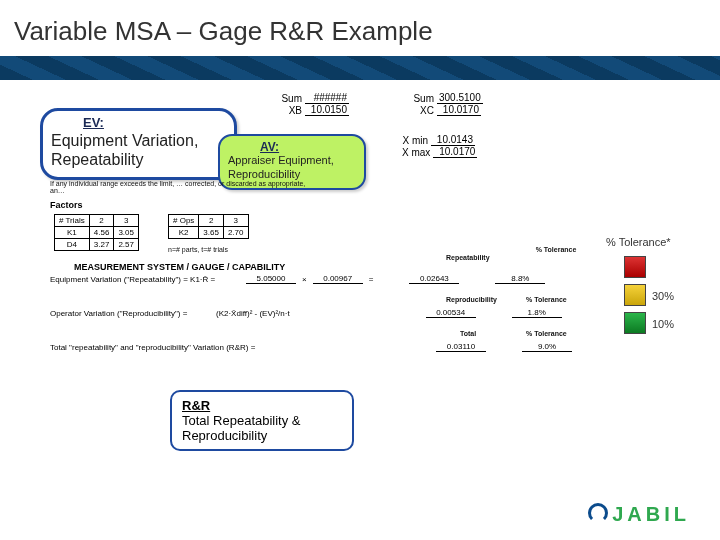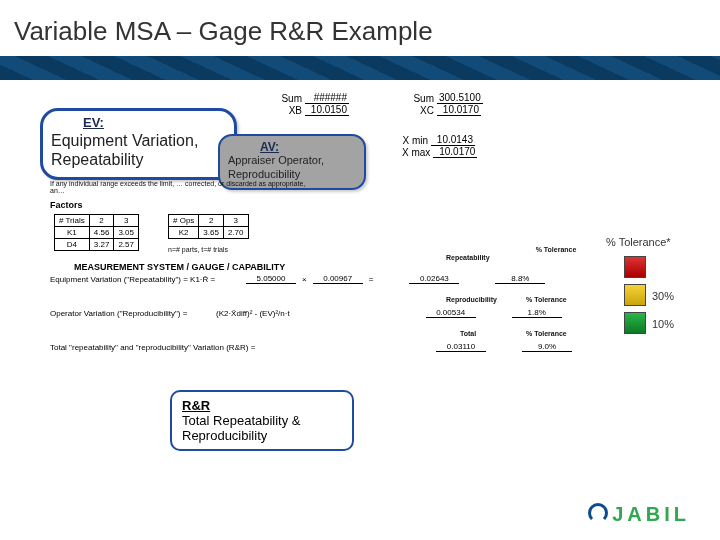--- a/index.html
+++ b/index.html
@@ -4,21 +4,21 @@
 <style>
   html,body{margin:0;padding:0;font-family:Arial,Helvetica,sans-serif;background:#fff;color:#000;}
   .slide{width:720px;height:540px;position:relative;overflow:hidden;}
   .title{position:absolute;left:14px;top:16px;font-size:26px;color:#333;}
   .band{position:absolute;left:0;top:56px;width:720px;height:24px;
     background:repeating-linear-gradient(25deg,#0b3a60 0 14px,#124a78 14px 28px);}
   .chart-area{position:absolute;left:60px;top:90px;width:600px;height:350px;font-size:8px;}
   .callout{position:absolute;border:3px solid #1e4aa0;border-radius:18px;background:#fff;padding:4px 8px;box-shadow:2px 2px 3px rgba(0,0,0,.2);line-height:1.2;}
   .callout .cap{font-size:13px;font-weight:bold;text-decoration:underline;color:#1b2a55;margin-left:32px;}
   .callout .txt{font-size:16px;color:#222;}
-  .inner-callout{border:2px solid #1e4aa0;border-radius:14px;background:#a3a3a3;padding:4px 8px;}
+  .inner-callout{border:2px solid #1e4aa0;border-radius:14px;background:#bef264;padding:4px 8px;}
   .inner-callout .cap{font-size:12px;font-weight:bold;text-decoration:underline;}
   .inner-callout .txt{font-size:11px;}
   .sum-strip{position:absolute;display:flex;gap:3px;align-items:center;font-size:10px;}
   .cell{border-bottom:1px solid #000;min-width:40px;text-align:right;padding:0 2px;}
   .lbl{min-width:26px;text-align:right;}
   .note{position:absolute;font-size:7px;color:#111;}
   .factors-title{position:absolute;font-weight:bold;font-size:9px;}
   table.factors{position:absolute;border-collapse:collapse;font-size:8px;}
   table.factors td, table.factors th{border:1px solid #000;padding:1px 4px;text-align:center;}
   .sect-hdr{position:absolute;font-weight:bold;font-size:9px;}
@@ -69,21 +69,21 @@
         <span class="cell">10.0170</span>
     </div>
 
     <div class="callout" style="left:-20px;top:18px;width:175px;height:58px;">
       <div class="cap">EV:</div>
       <div class="txt">Equipment Variation, Repeatability</div>
     </div>
 
     <div class="inner-callout callout" style="left:158px;top:44px;width:128px;height:44px;border-width:2px;">
       <div class="cap">AV:</div>
-      <div class="txt">Appraiser Operator, Reproducibility</div>
+      <div class="txt">Appraiser Equipment, Reproducibility</div>
     </div>
 
     <div class="note" style="left:-10px;top:90px;width:260px;">If any individual range exceeds the limit, … corrected, or discarded as appropriate, an…</div>
 
     <div class="factors-title" style="left:-10px;top:110px;">Factors</div>
 
     <table class="factors" style="left:-6px;top:124px;">
       <tbody>
           <tr>
             <td># Trials</td>

